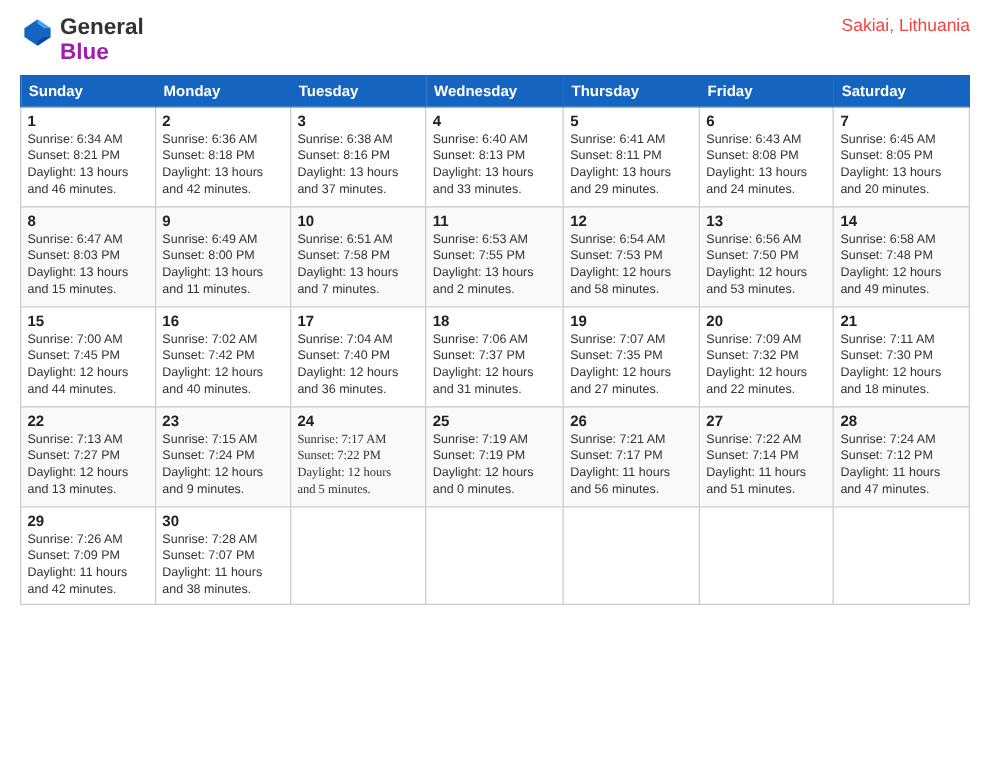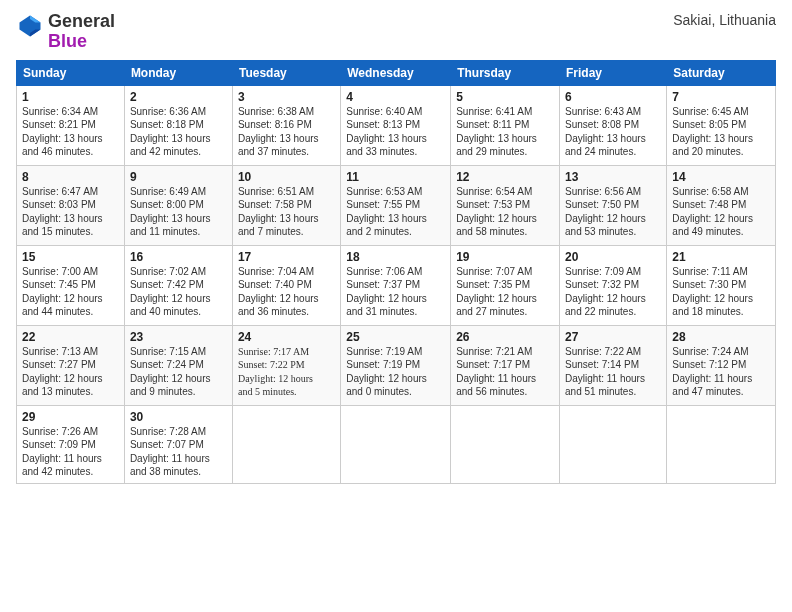--- a/index.html
+++ b/index.html
@@ -41,21 +41,21 @@
     .title-block {
       text-align: right;
     }
     .month-title {
       font-size: 28px;
       font-weight: bold;
       color: #222;
     }
     .location {
       font-size: 14px;
-      color: #404040;
+      color: #ef4444;
     }
     .calendar {
       width: 100%;
       border-collapse: collapse;
       font-size: 10.5px;
     }
     .calendar th {
       background: #1565c0;
       color: #fff;
       padding: 5px 6px;

